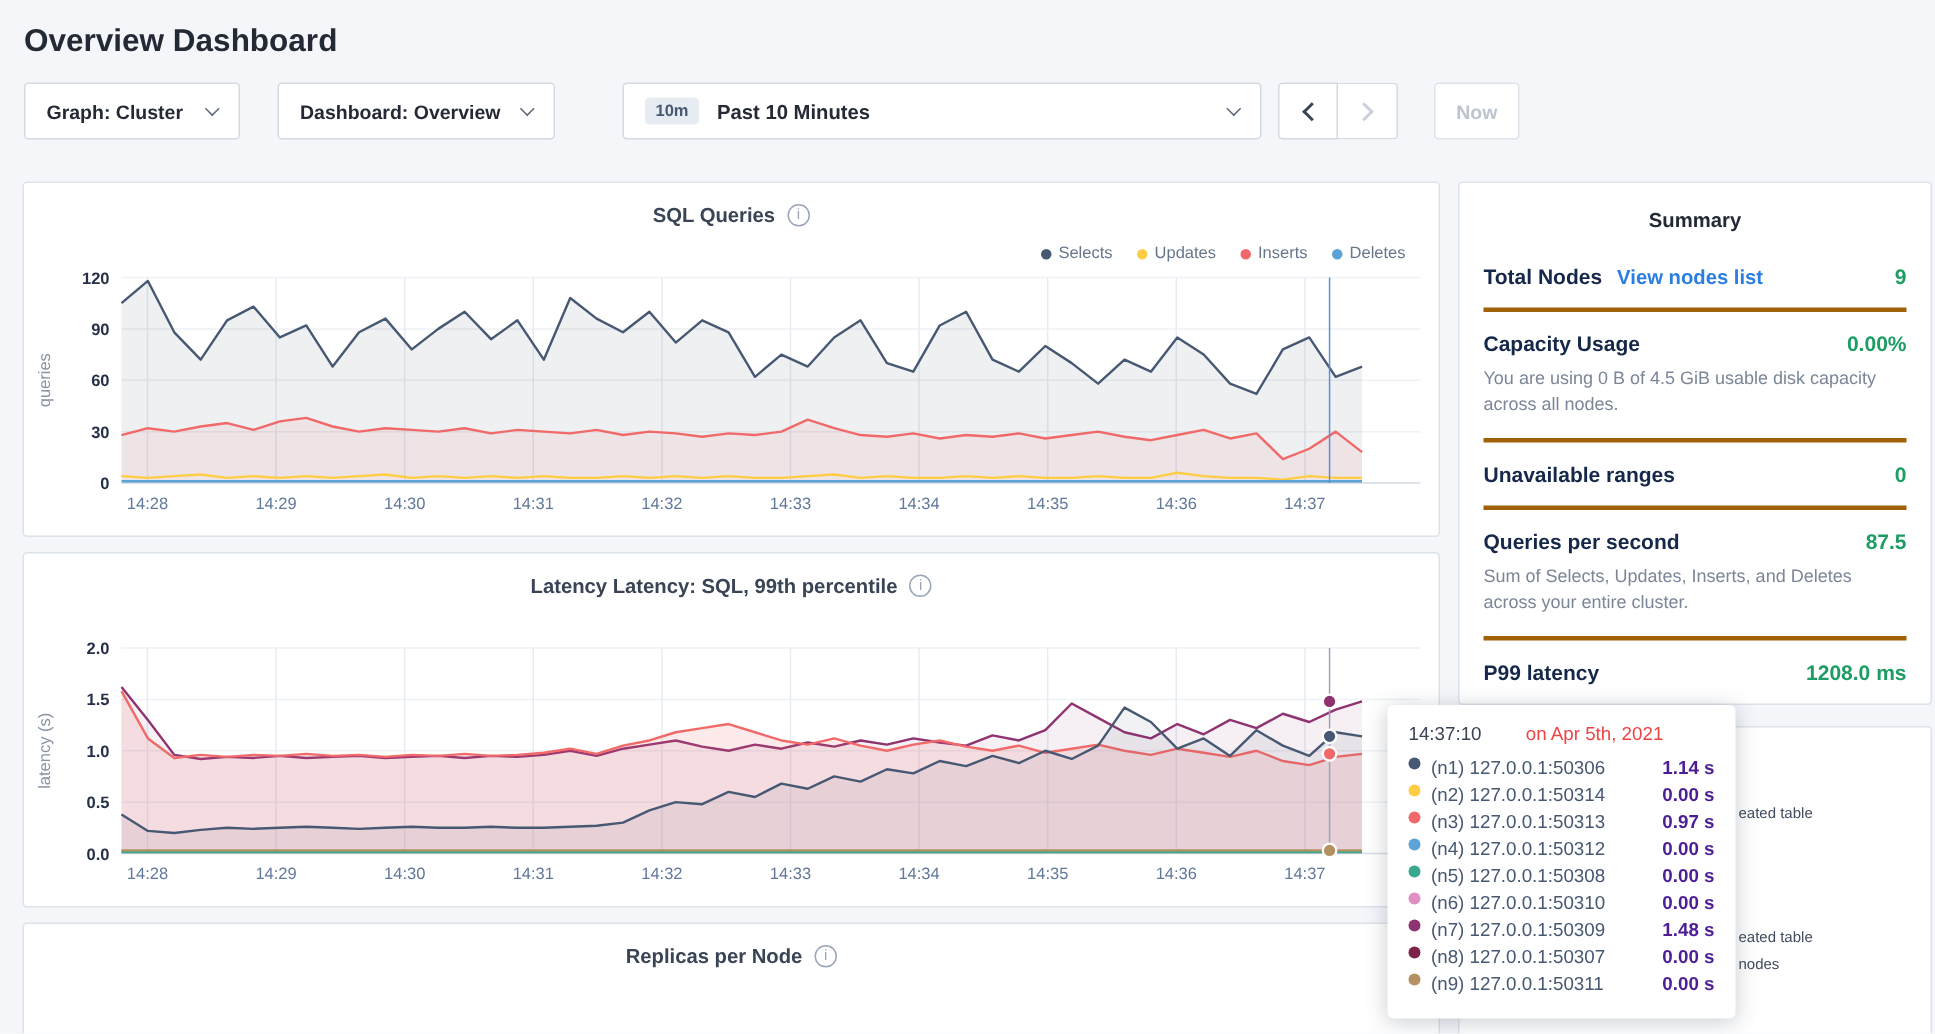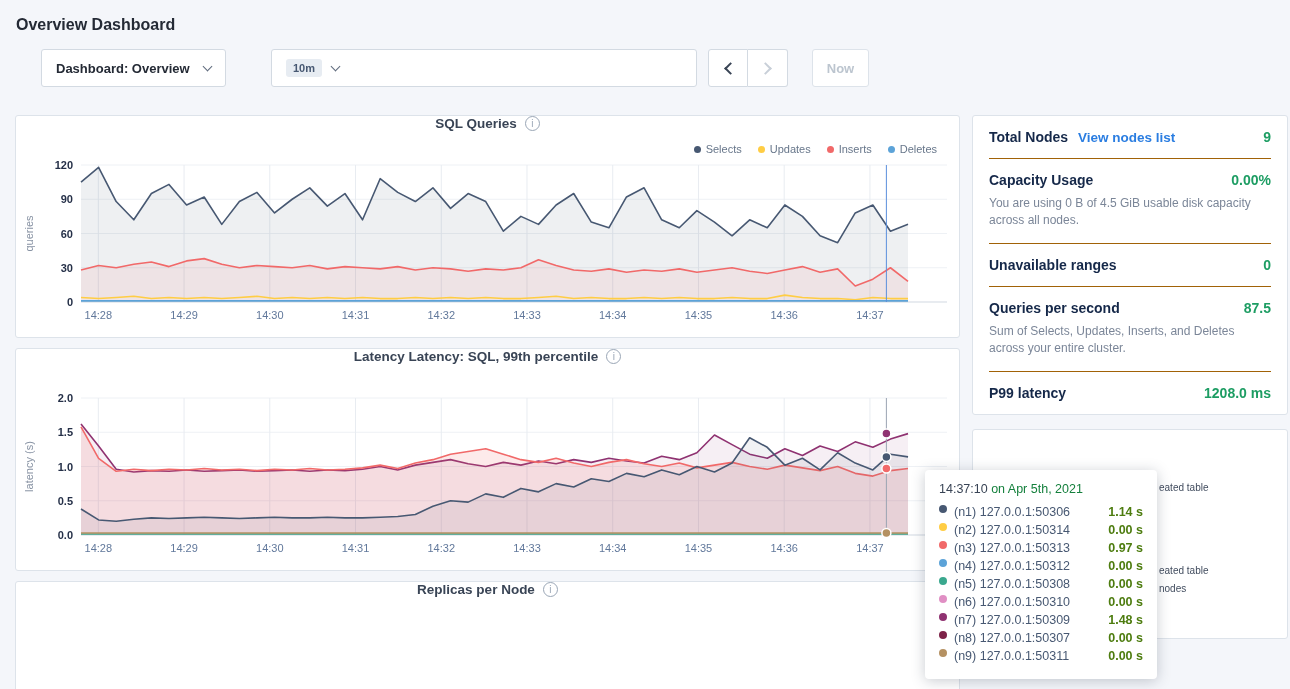--- a/index.html
+++ b/index.html
@@ -2,21 +2,21 @@
 <html><head>
 <meta charset="utf-8">
 <style>
   * { box-sizing: border-box; }
   body { margin: 0; }
   .page {
     position: relative; width: 1290px; height: 689px; overflow: hidden;
     background: #f4f6fa; color: #242a35;
     font-family: "Liberation Sans", sans-serif;
   }
-  .page-title { margin: 0; padding: 16px 0 0 16px; font-size: 16px; font-weight: 700; color: #242a35; }
+  .page-title { margin: 0; padding: 16px 0 0 16px; font-size: 21px; font-weight: 700; color: #242a35; }
 
   
   .controls { display: flex; align-items: center; margin: 15px 0 0 16px; }
   .ctl-btn {
     height: 38px; background: #fff; border: 1px solid #d3dae2; border-radius: 3px;
     display: flex; align-items: center; padding: 0 12px 0 14px;
     font-family: inherit; font-size: 13px; font-weight: 700; color: #242a35; cursor: pointer;
   }
   .dd1 { width: 144px; }
   .dd2 { width: 185px; margin-left: 25px; align-items: center; }
@@ -31,76 +31,81 @@
   .navb.next { border-radius: 0 3px 3px 0; border-left: none; }
   .chev-left  { width: 9px; height: 9px; border-left: 2px solid #394455; border-bottom: 2px solid #394455; transform: rotate(45deg); margin-left: 4px; }
   .chev-right { width: 9px; height: 9px; border-right: 2px solid #c8cfd8; border-top: 2px solid #c8cfd8; transform: rotate(45deg); margin-right: 4px; }
   .nowb { margin-left: 24px; width: 57px; height: 38px; background: #fff; border: 1px solid #dde3ea; border-radius: 3px; color: #bcc5cf; font-weight: 700; font-size: 13px; font-family: inherit; cursor: default; }
 
   
   .layout { display: flex; align-items: flex-start; margin: 28px 0 0 15px; }
   .main-col { width: 945px; display: flex; flex-direction: column; gap: 10px; }
   .side-col { width: 316px; margin-left: 12px; display: flex; flex-direction: column; gap: 14px; }
   .panel { background: #fff; border: 1px solid #dde3ea; border-radius: 3px; }
-  .chart-panel { }
+  .chart-panel { padding-top: 14px; }
   .panel-title-row { display: flex; justify-content: center; align-items: center; gap: 8px; }
   .panel-title { font-size: 13.5px; font-weight: 700; color: #394455; }
   .info-icon { width: 15px; height: 15px; border: 1px solid #9aa6b6; border-radius: 50%; color: #9aa6b6; font-size: 10px; line-height: 13px; text-align: center; display: inline-block; cursor: pointer; }
   .legend { display: flex; justify-content: flex-end; gap: 16px; padding: 10px 22px 0 0; height: 26px; align-items: center; }
   .legend-item { display: flex; align-items: center; gap: 5px; font-size: 11px; color: #67768a; }
   .dot { width: 7px; height: 7px; border-radius: 50%; }
   .legend-spacer { height: 26px; }
   svg.chart { display: block; margin: 2px 0 6px 3px; }
   .ytick { font: 700 11px "Liberation Sans", sans-serif; fill: #253048; }
   .xtick { font: 11px "Liberation Sans", sans-serif; fill: #61789b; }
   .yaxis-label { font: 11px "Liberation Sans", sans-serif; fill: #8792a3; }
   .replicas-panel { min-height: 148px; }
 
   
   .summary-panel { padding: 0 16px; }
   .summary-title { text-align: center; font-weight: 700; font-size: 13.5px; padding: 17px 0 9px; color: #242a35; }
-  .sum-block { padding: 13px 0; border-bottom: 1px solid #a16207; }
+  .sum-block { padding: 13px 0; border-bottom: 3px solid #a16207; }
   .sum-block:last-child { border-bottom: none; }
   .sum-row { display: flex; align-items: baseline; }
   .sum-label { font-size: 14px; font-weight: 700; color: #152849; }
   .sum-link { font-size: 13.5px; font-weight: 700; color: #2a7de1; margin-left: 10px; cursor: pointer; }
   .sum-value { margin-left: auto; font-size: 14px; font-weight: 700; color: #1d9d63; }
   .sum-sub { margin-top: 7px; font-size: 12px; color: #7b8698; line-height: 1.45; padding-right: 2px; }
 
   
   .events-panel { position: relative; flex: 1; min-height: 210px; }
   .event-frag { position: absolute; font-size: 10px; color: #414c5e; white-space: nowrap; }
   .frag-0 { left: 186px; top: 52px; }
   .frag-1 { left: 186px; top: 135px; }
   .frag-2 { left: 186px; top: 153px; }
 
   
   .tooltip { position: absolute; left: 925px; top: 470px; width: 232px; background: #fff; border-radius: 4px;
     box-shadow: 0 2px 14px rgba(40,50,70,.25); padding: 12px 14px; z-index: 20; }
   .tt-head { font-size: 12.5px; color: #394455; margin-bottom: 9px; }
-  .tt-date { color: #15803d; }
+  .tt-date { color: #ef4444; margin-left: 26px; }
   .tt-row { display: flex; align-items: flex-start; height: 18px; font-size: 12.5px; }
   .tt-dot { width: 8px; height: 8px; border-radius: 50%; margin-right: 7px; flex: none; }
   .tt-label { color: #475872; flex: 1; }
-  .tt-val { font-weight: 700; color: #4d7c0f; margin-left: 20px; }
+  .tt-val { font-weight: 700; color: #4c1d95; margin-left: 20px; }
 </style>
 </head>
 <body>
 
 <div class="page">
 
   <h1 class="page-title">Overview Dashboard</h1>
 
   <div class="controls">
+    <button class="ctl-btn dd dd1">
+      <span class="lbl">Graph: Cluster</span>
+      <span class="chev"></span>
+    </button>
     <button class="ctl-btn dd dd2">
       <span class="lbl">Dashboard: Overview</span>
       <span class="chev"></span>
     </button>
     <button class="ctl-btn timebox">
       <span class="badge">10m</span>
+      <span class="time-label">Past 10 Minutes</span>
       <span class="chev"></span>
     </button>
     <div class="navgrp">
       <button class="navb prev">
           <span class="chev-left"></span>
         </button>
       <button class="navb next">
           <span class="chev-right"></span>
         </button>
     </div>
@@ -237,20 +242,21 @@
           <span class="panel-title">Replicas per Node</span>
           <span class="info-icon">i</span>
         </div>
       </section>
 
     </div>
 
     <div class="side-col">
 
       <section class="panel summary-panel">
+        <div class="summary-title">Summary</div>
 
         <div class="sum-block">
           <div class="sum-row">
             <span class="sum-label">Total Nodes</span>
             <span class="sum-link">View nodes list</span>
             <span class="sum-value">9</span>
           </div>
         </div>
 
         <div class="sum-block">

